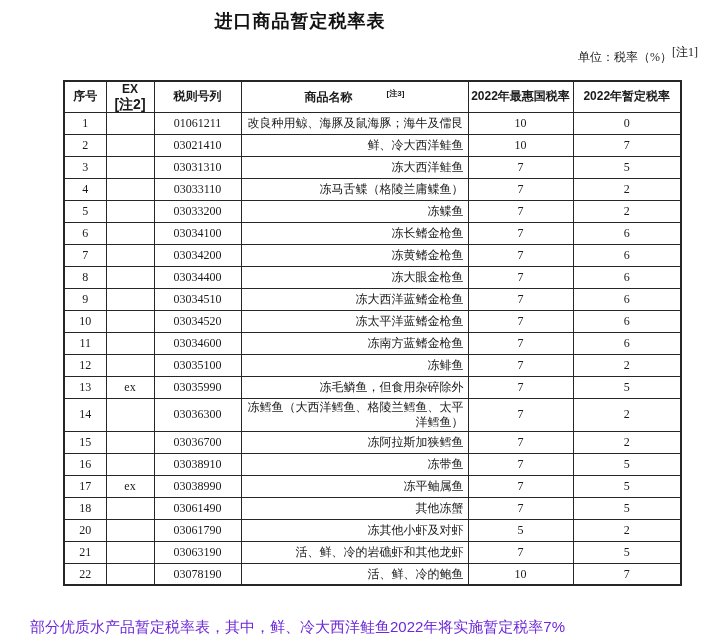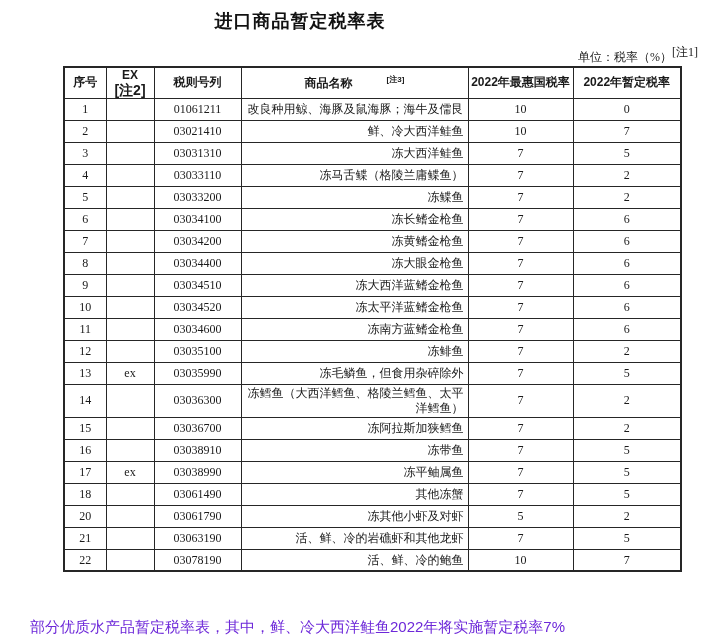--- a/index.html
+++ b/index.html
@@ -16,21 +16,21 @@
     font-family:"Liberation Sans", sans-serif;
     font-weight:bold; font-size:18px; letter-spacing:1px;
     color:#111111;
   }
   .unit-line {
     position:absolute; top:44px; right:16px;
     font-size:12px; color:#222222;
   }
   .unit-line sup { font-size:12px; }
   table.rate-table {
-    position:absolute; left:63px; top:66px;
+    position:absolute; left:63px; top:80px;
     width:617px;
     border-collapse:collapse; table-layout:fixed;
     border:2px solid #262626;
     padding-left:48px;
   }
   .rate-table th, .rate-table td {
     border:1px solid #262626;
     font-size:12px;
     text-align:center;
     vertical-align:middle;

